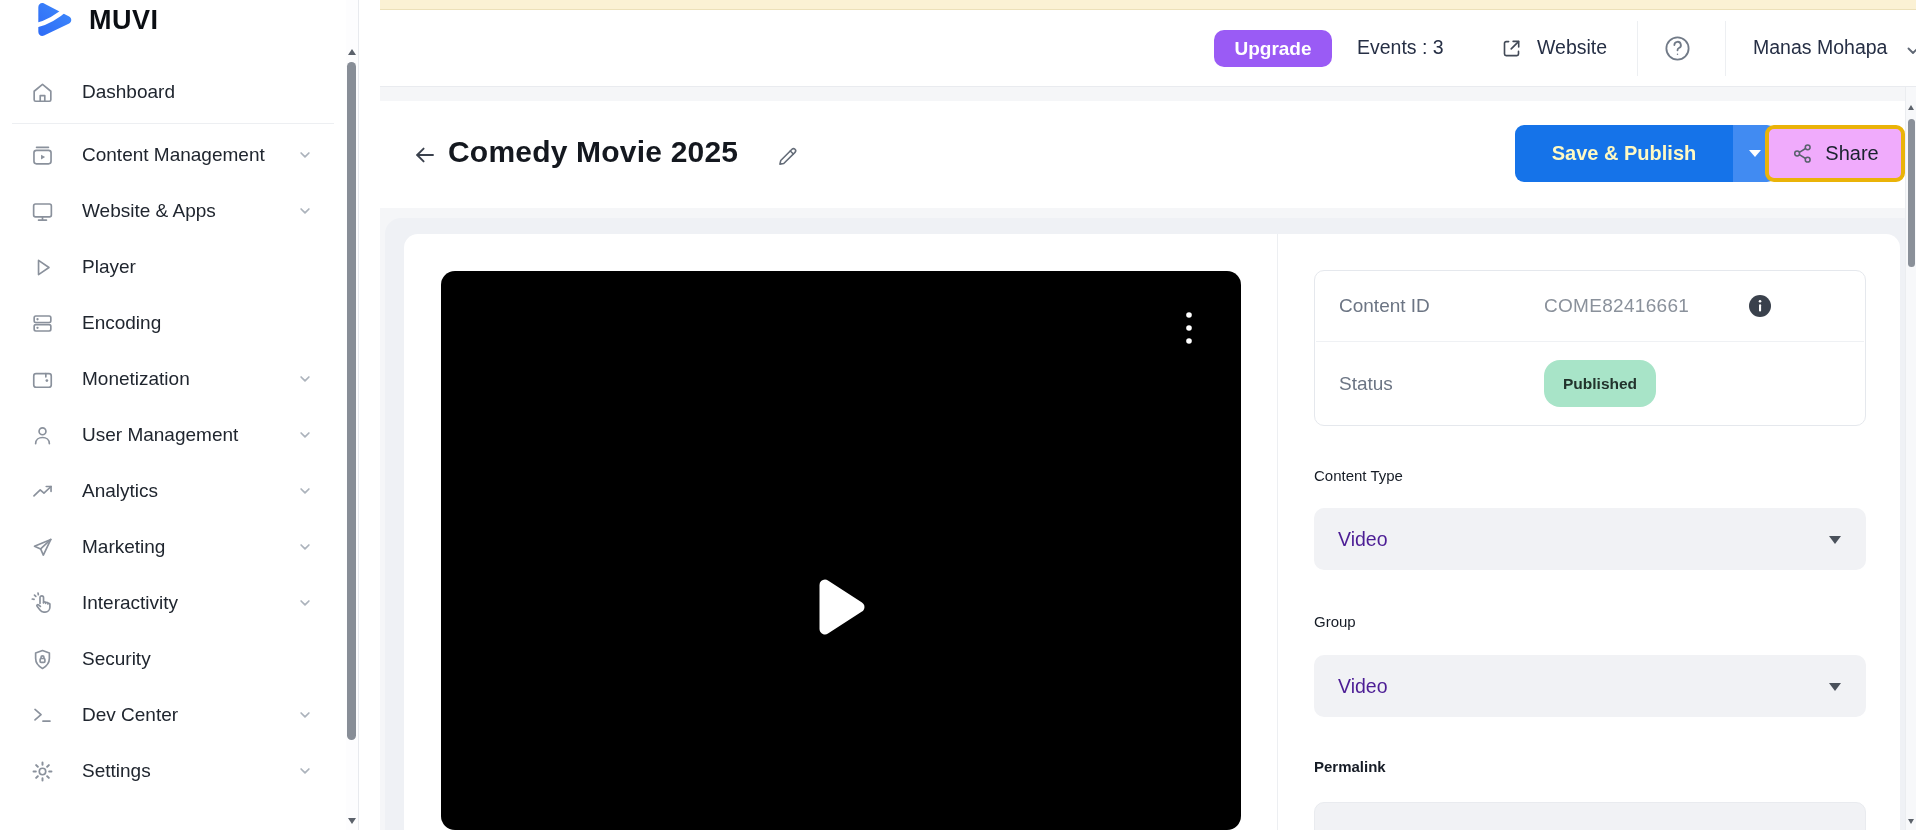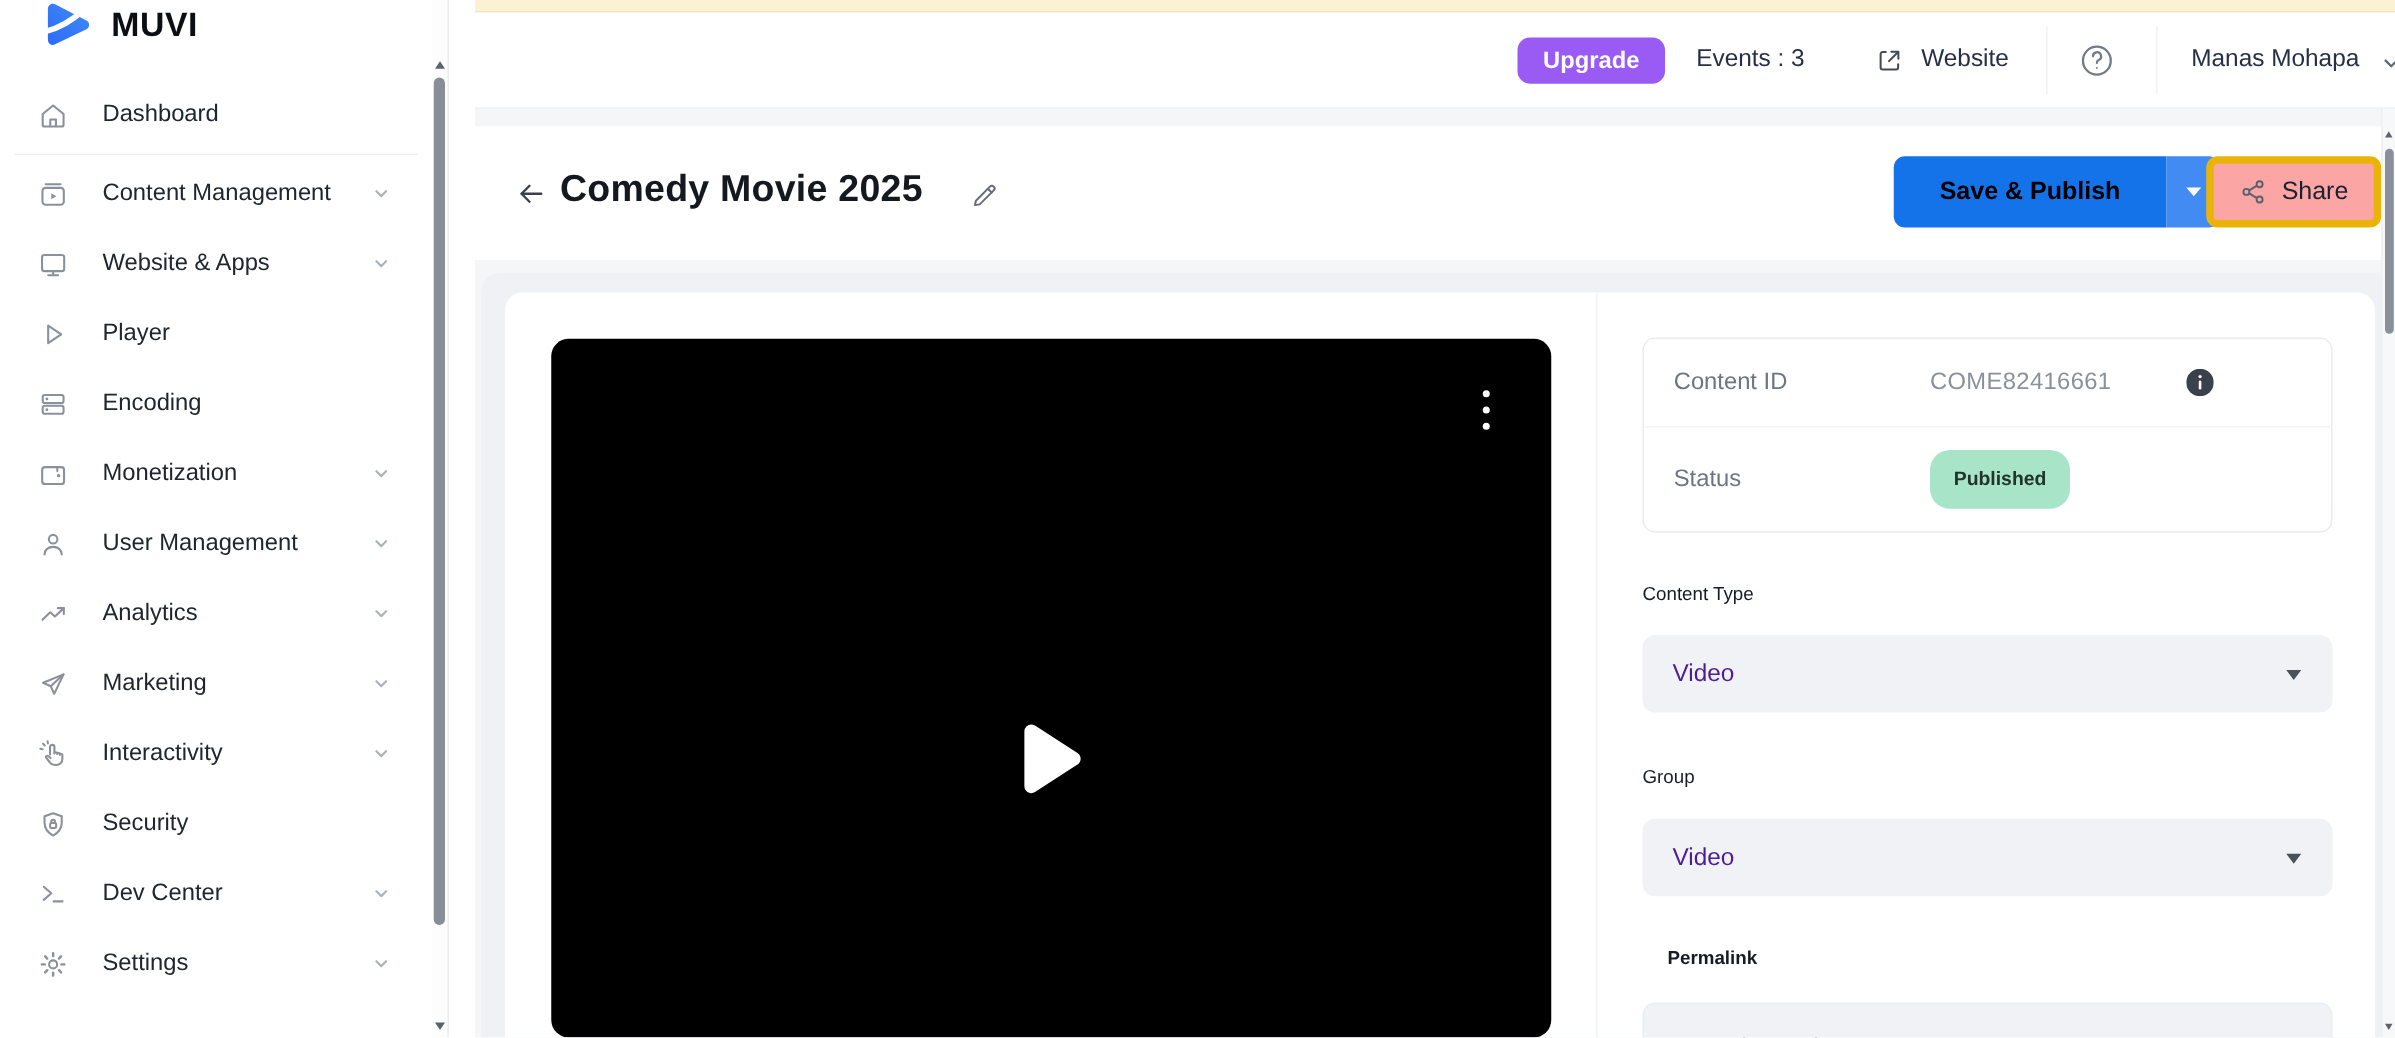--- a/index.html
+++ b/index.html
@@ -44,26 +44,26 @@
   .ic-uchev{left:1524px;top:32px;width:18px;height:18px;}
   .hdr-div{position:absolute;top:11px;height:55px;width:1px;background:#edeff2;}
   .hdr-div1{left:1257px;} .hdr-div2{left:1345px;}
 
   
   .titlebar{position:absolute;left:0;right:0;top:101px;height:107px;background:#fff;}
   .back{position:absolute;left:32px;top:41px;width:26px;height:26px;cursor:pointer;}
   .page-title{position:absolute;left:68px;top:34px;font-size:30px;font-weight:700;color:#14181f;letter-spacing:.2px;}
   .pencil{position:absolute;left:395px;top:43px;width:25px;height:25px;cursor:pointer;}
   .save-group{position:absolute;left:1135px;top:24px;height:57px;display:flex;}
-  .btn-save{width:218px;height:57px;background:var(--accent-blue,#1573e9);color:#000000;font-size:20px;font-weight:700;
+  .btn-save{width:218px;height:57px;background:var(--accent-blue,#1573e9);color:#fef9c3;font-size:20px;font-weight:700;
     border:none;border-radius:9px 0 0 9px;cursor:pointer;font-family:inherit;}
   .btn-save-caret{width:43px;height:57px;background:var(--accent-blue-light,#418bf2);border:none;border-radius:0 9px 9px 0;
     display:flex;align-items:center;justify-content:center;cursor:pointer;}
   .caret-w{width:0;height:0;border-left:6px solid transparent;border-right:6px solid transparent;border-top:7px solid #fff;}
-  .btn-share{position:absolute;left:1385px;top:24px;width:140px;height:57px;background:#fca5a5;border:6px solid #eab308;
+  .btn-share{position:absolute;left:1385px;top:24px;width:140px;height:57px;background:#f0abfc;border:4px solid #eab308;
     border-radius:9px;display:flex;align-items:center;justify-content:center;gap:11px;cursor:pointer;
     font-size:20px;font-weight:500;color:#1a222e;font-family:inherit;}
   .btn-share svg{width:23px;height:23px;}
 
   
   .wrapper{position:absolute;left:5px;top:218px;width:1534px;height:612px;background:#eff1f5;border-radius:16px 16px 0 0;}
   .card{position:absolute;left:19px;top:16px;width:1496px;height:596px;background:#fff;border-radius:14px 14px 0 0;overflow:hidden;}
   .vdiv{position:absolute;left:873px;top:0;bottom:0;width:1px;background:#edeff2;}
   .video{position:absolute;left:37px;top:37px;width:800px;height:559px;background:#000;border-radius:14px;}
   .kebab{position:absolute;right:48px;top:40px;width:8px;height:36px;cursor:pointer;}
@@ -74,21 +74,21 @@
   .idcard{border:1px solid #e5e8ed;border-radius:10px;background:#fff;}
   .idrow{display:flex;align-items:center;padding:0 24px;gap:46px;}
   .idrow1{height:70px;} .idrow2{height:83px;}
   .idlabel{width:159px;font-size:19px;color:#6c7584;}
   .idvalue{font-size:19px;color:#8a919b;letter-spacing:.3px;}
   .info-ic{width:22px;height:22px;margin-left:14px;display:block;cursor:pointer;}
   .idcard-div{height:1px;background:#eff1f4;margin:0 1px;}
   .badge{display:inline-flex;align-items:center;justify-content:center;height:47px;padding:0 19px;border-radius:16px;
     background:var(--badge-green,#a8e4c8);color:#22332c;font-size:15.5px;font-weight:600;}
   .fld-label{position:absolute;left:0;font-size:15px;font-weight:500;color:#161c26;}
-  .lb-ct{top:197px;} .lb-gr{top:343px;} .lb-pl{top:488px;font-weight:600;margin-left:20px;}
+  .lb-ct{top:197px;} .lb-gr{top:343px;} .lb-pl{top:488px;font-weight:600;}
   .select{position:absolute;left:0;width:552px;height:62px;background:#f1f2f5;border-radius:10px;
     display:flex;align-items:center;padding:0 24px;box-sizing:border-box;cursor:pointer;}
   .sel-ct{top:238px;} .sel-gr{top:385px;}
   .sel-text{font-size:19.5px;color:#4c1d95;}
   .sel-caret{position:absolute;right:25px;top:50%;margin-top:-3px;width:0;height:0;
     border-left:6.5px solid transparent;border-right:6.5px solid transparent;border-top:8px solid #4a515b;}
   .perma{position:absolute;left:0;top:532px;width:552px;height:62px;background:#f1f2f5;border:1px solid #e9ebef;
     border-radius:10px;box-sizing:border-box;padding:10px 0 0 24px;font-size:19.5px;color:#3f4650;
     font-family:inherit;outline:none;}
 

